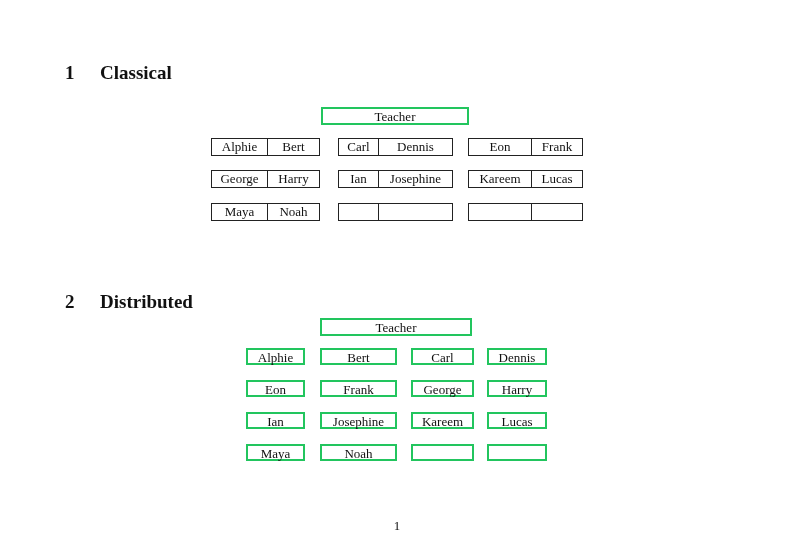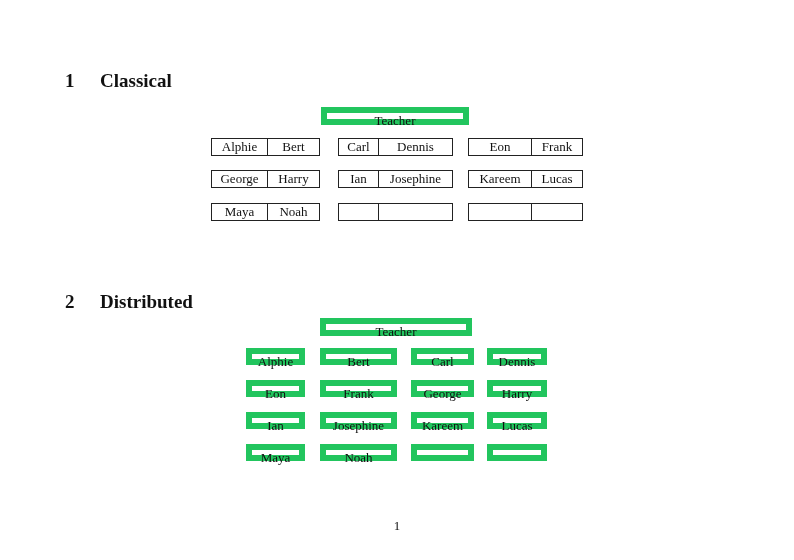--- a/index.html
+++ b/index.html
@@ -24,21 +24,21 @@
     line-height: 22px;
     white-space: nowrap;
   }
   .sec-num {
     display: inline-block;
     width: 35px;
   }
   .box {
     position: absolute;
     box-sizing: border-box;
-    border: 6px solid #22c55e;
+    border: 2px solid #22c55e;
     background: #ffffff;
     text-align: center;
     font-size: 13px;
   }
   .teacher {
     height: 18px;
     line-height: 16px;
   }
   .desk {
     position: absolute;
@@ -73,21 +73,21 @@
     top: 518px;
     text-align: center;
     font-size: 13px;
   }
 </style>
 </head>
 <body>
 
 <div class="page">
 
-  <div class="heading" style="top:62px;margin-top:8px;">
+  <div class="heading" style="top:62px;">
     <span class="sec-num">1</span><span class="sec-title">Classical</span>
   </div>
 
   <div class="box teacher" style="left:321px;top:107px;width:148px;">
     <span>Teacher</span>
   </div>
 
   <div class="desk" style="left:211px;top:138px;width:109px;">
     <span class="seat" style="width:56px;">Alphie</span>
     <span class="seat seat-r">Bert</span>

